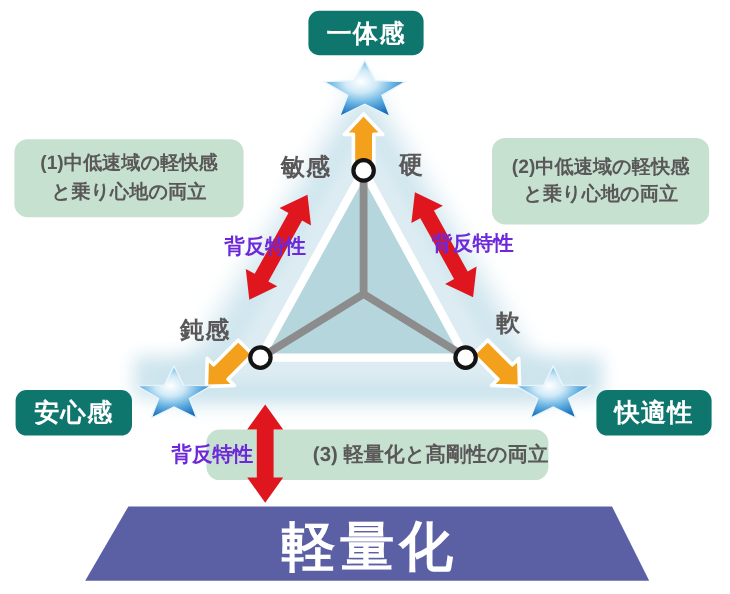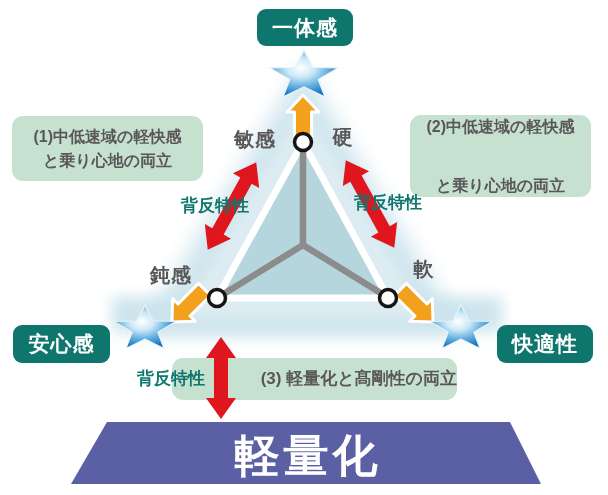--- a/index.html
+++ b/index.html
@@ -21,22 +21,22 @@
   }
   .note3{
     flex-direction:row;justify-content:flex-end;padding-left:56px;box-sizing:border-box;
     font-size:17px;
   }
   .axis{
     position:absolute;color:#595757;font-weight:bold;font-size:20px;
     text-align:center;z-index:2;letter-spacing:1px;
   }
   .tradeoff{
-    position:absolute;color:#0f766e;font-weight:bold;font-size:17px;
-    text-align:center;z-index:2;
+    position:absolute;color:#6d28d9;font-weight:bold;font-size:17px;
+    text-align:right;z-index:2;
   }
   .base-label{
     position:absolute;color:#ffffff;font-weight:bold;font-size:45px;
     letter-spacing:4px;text-align:center;z-index:2;
   }
 </style>
 </head>
 <body>
 
 <div class="canvas">
@@ -107,21 +107,21 @@
 
   <div class="tag" style="left:257px;top:9px;width:96px;height:37px;">
     <span>一体感</span>
   </div>
 
   <div class="note" style="left:12px;top:116px;width:191px;height:65px;">
     <span>(1)中低速域の軽快感</span>
     <span>と乗り心地の両立</span>
   </div>
 
-  <div class="note" style="left:410px;top:115px;width:181px;height:82px;justify-content:space-between;">
+  <div class="note" style="left:410px;top:115px;width:181px;height:72px;">
     <span>(2)中低速域の軽快感</span>
     <span>と乗り心地の両立</span>
   </div>
 
   <div class="axis" style="left:228px;top:126px;width:54px;">敏感</div>
   <div class="axis" style="left:329px;top:124px;width:28px;">硬</div>
   <div class="axis" style="left:144px;top:262px;width:54px;">鈍感</div>
   <div class="axis" style="left:410px;top:256px;width:28px;">軟</div>
 
   <div class="tradeoff" style="left:175px;top:194px;width:80px;">背反特性</div>

